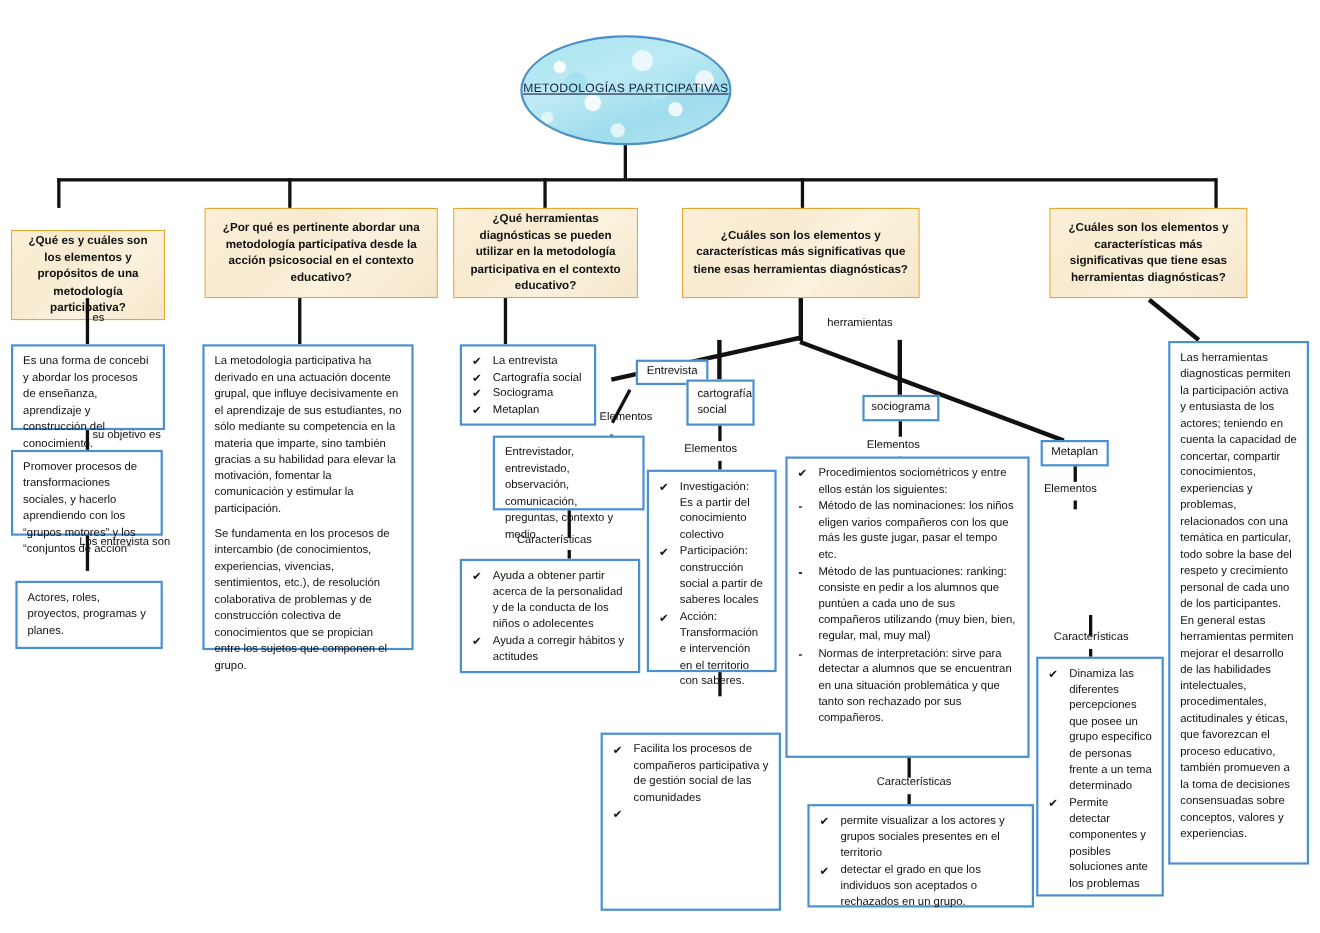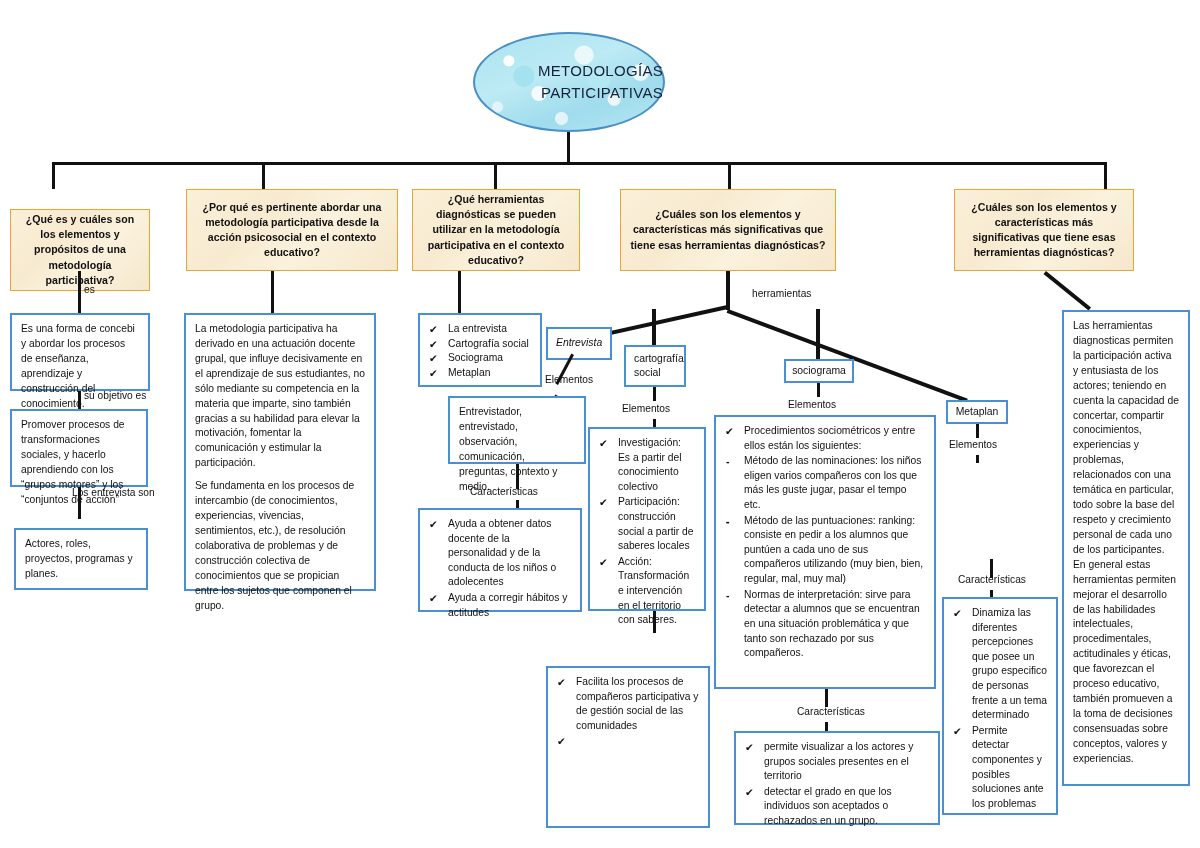--- a/index.html
+++ b/index.html
@@ -37,22 +37,23 @@
       radial-gradient(circle at 88% 40%, rgba(255,255,255,.75) 0 8px, rgba(255,255,255,0) 9px),
       radial-gradient(circle at 12% 76%, rgba(255,255,255,.6) 0 5px, rgba(255,255,255,0) 6px),
       radial-gradient(circle at 46% 88%, rgba(255,255,255,.7) 0 6px, rgba(255,255,255,0) 7px),
       radial-gradient(circle at 66% 46%, rgba(180,232,242,.9) 0 11px, rgba(255,255,255,0) 12px),
       radial-gradient(circle at 26% 44%, rgba(160,225,238,.85) 0 10px, rgba(255,255,255,0) 11px),
       linear-gradient(160deg,#a9e4f0 0%,#bdeaf4 40%,#9fdced 70%,#b6e7f2 100%);
     display:flex;align-items:center;justify-content:center;
     box-sizing:border-box;
   }
   #root .rt{
-    font-size:15px;line-height:1.45;text-align:right;color:#16213a;
+    font-size:11px;line-height:1.45;text-align:right;color:#16213a;
     letter-spacing:.3px;
+    text-decoration:underline;
   }
 
   
   .qbox{
     position:absolute;
     box-sizing:border-box;
     border:1.5px solid #e8a732;
     background:linear-gradient(135deg,#fbf0d8 0%,#f7ead0 35%,#fbf2dd 60%,#f5e7cc 100%);
     display:flex;align-items:center;justify-content:center;
     padding:6px 8px;
@@ -173,37 +174,37 @@
   <span class="elab" style="left:752px;top:288px;">herramientas</span>
 
   <div class="diag" style="left:728px;top:309px;width:176px;transform:rotate(167.5deg);"></div>
 
   <div class="ln lnv2" style="left:652px;top:309px;height:36px;"></div>
 
   <div class="ln lnv2" style="left:816px;top:309px;height:50px;"></div>
 
   <div class="diag" style="left:728px;top:309px;width:256px;transform:rotate(20.5deg);"></div>
 
-  <div class="sbox" style="left:546px;top:327px;width:66px;height:33px;font-style:italic;">
+  <div class="sbox" style="left:578px;top:327px;width:66px;height:23px;">
     <div class="st">Entrevista</div>
   </div>
   <div class="diag" style="left:574px;top:355px;width:34px;transform:rotate(118deg);height:3px;"></div>
   <span class="elab" style="left:545px;top:374px;">Elementos</span>
   <div class="diag" style="left:558px;top:396px;width:20px;transform:rotate(118deg);height:3px;"></div>
 
   <div class="cbox" style="left:448px;top:396px;width:138px;height:68px;">
     <div class="ct">Entrevistador, entrevistado, observación, comunicación, preguntas, contexto y medio.</div>
   </div>
   <div class="ln lnv" style="left:516px;top:464px;height:25px;"></div>
   <span class="elab" style="left:470px;top:486px;">Características</span>
   <div class="ln lnv" style="left:516px;top:500px;height:8px;"></div>
 
   <div class="cbox" style="left:418px;top:508px;width:164px;height:104px;">
     <ul class="chk">
-      <li><span class="mk">✔</span><span> Ayuda a obtener datos docente de la personalidad y de la conducta de los niños o adolecentes</span></li>
+      <li><span class="mk">✔</span><span> Ayuda a obtener partir acerca de la personalidad y de la conducta de los niños o adolecentes</span></li>
       <li><span class="mk">✔</span><span>Ayuda a corregir hábitos y actitudes</span></li>
     </ul>
   </div>
 
   <div class="sbox" style="left:624px;top:345px;width:62px;height:42px;">
     <div class="st">cartografía social</div>
   </div>
   <div class="ln lnv" style="left:653px;top:387px;height:14px;"></div>
   <span class="elab" style="left:622px;top:403px;">Elementos</span>
   <div class="ln lnv" style="left:653px;top:419px;height:8px;"></div>

